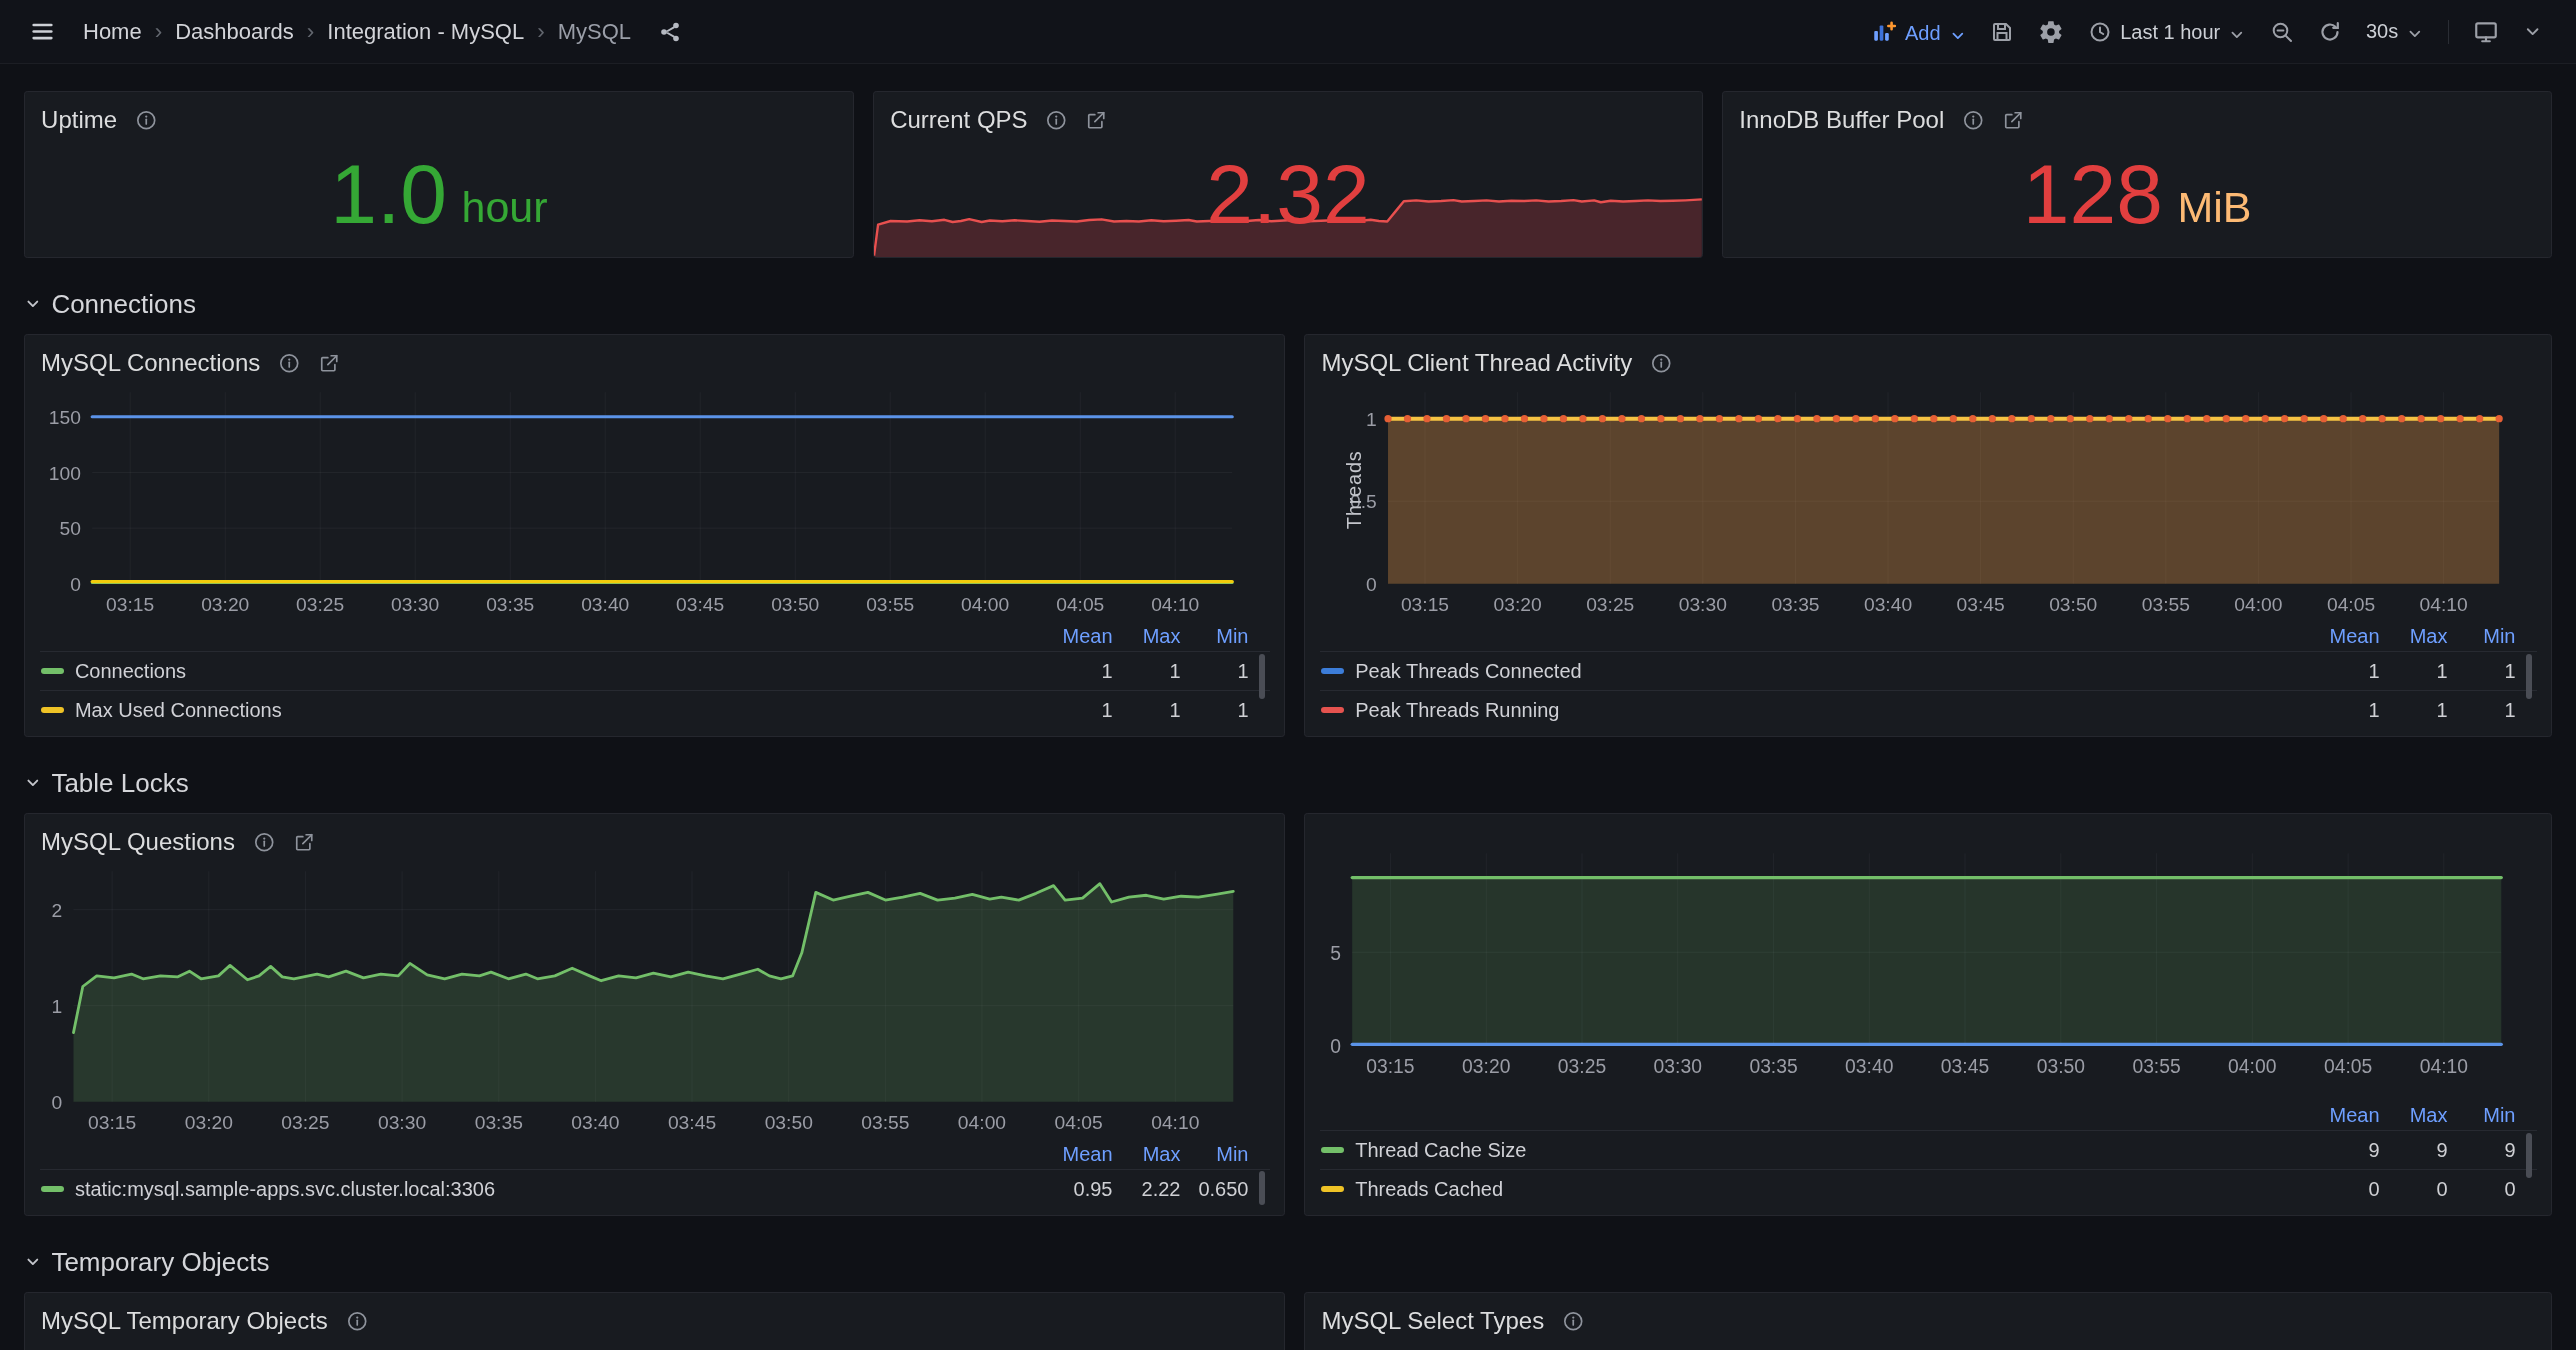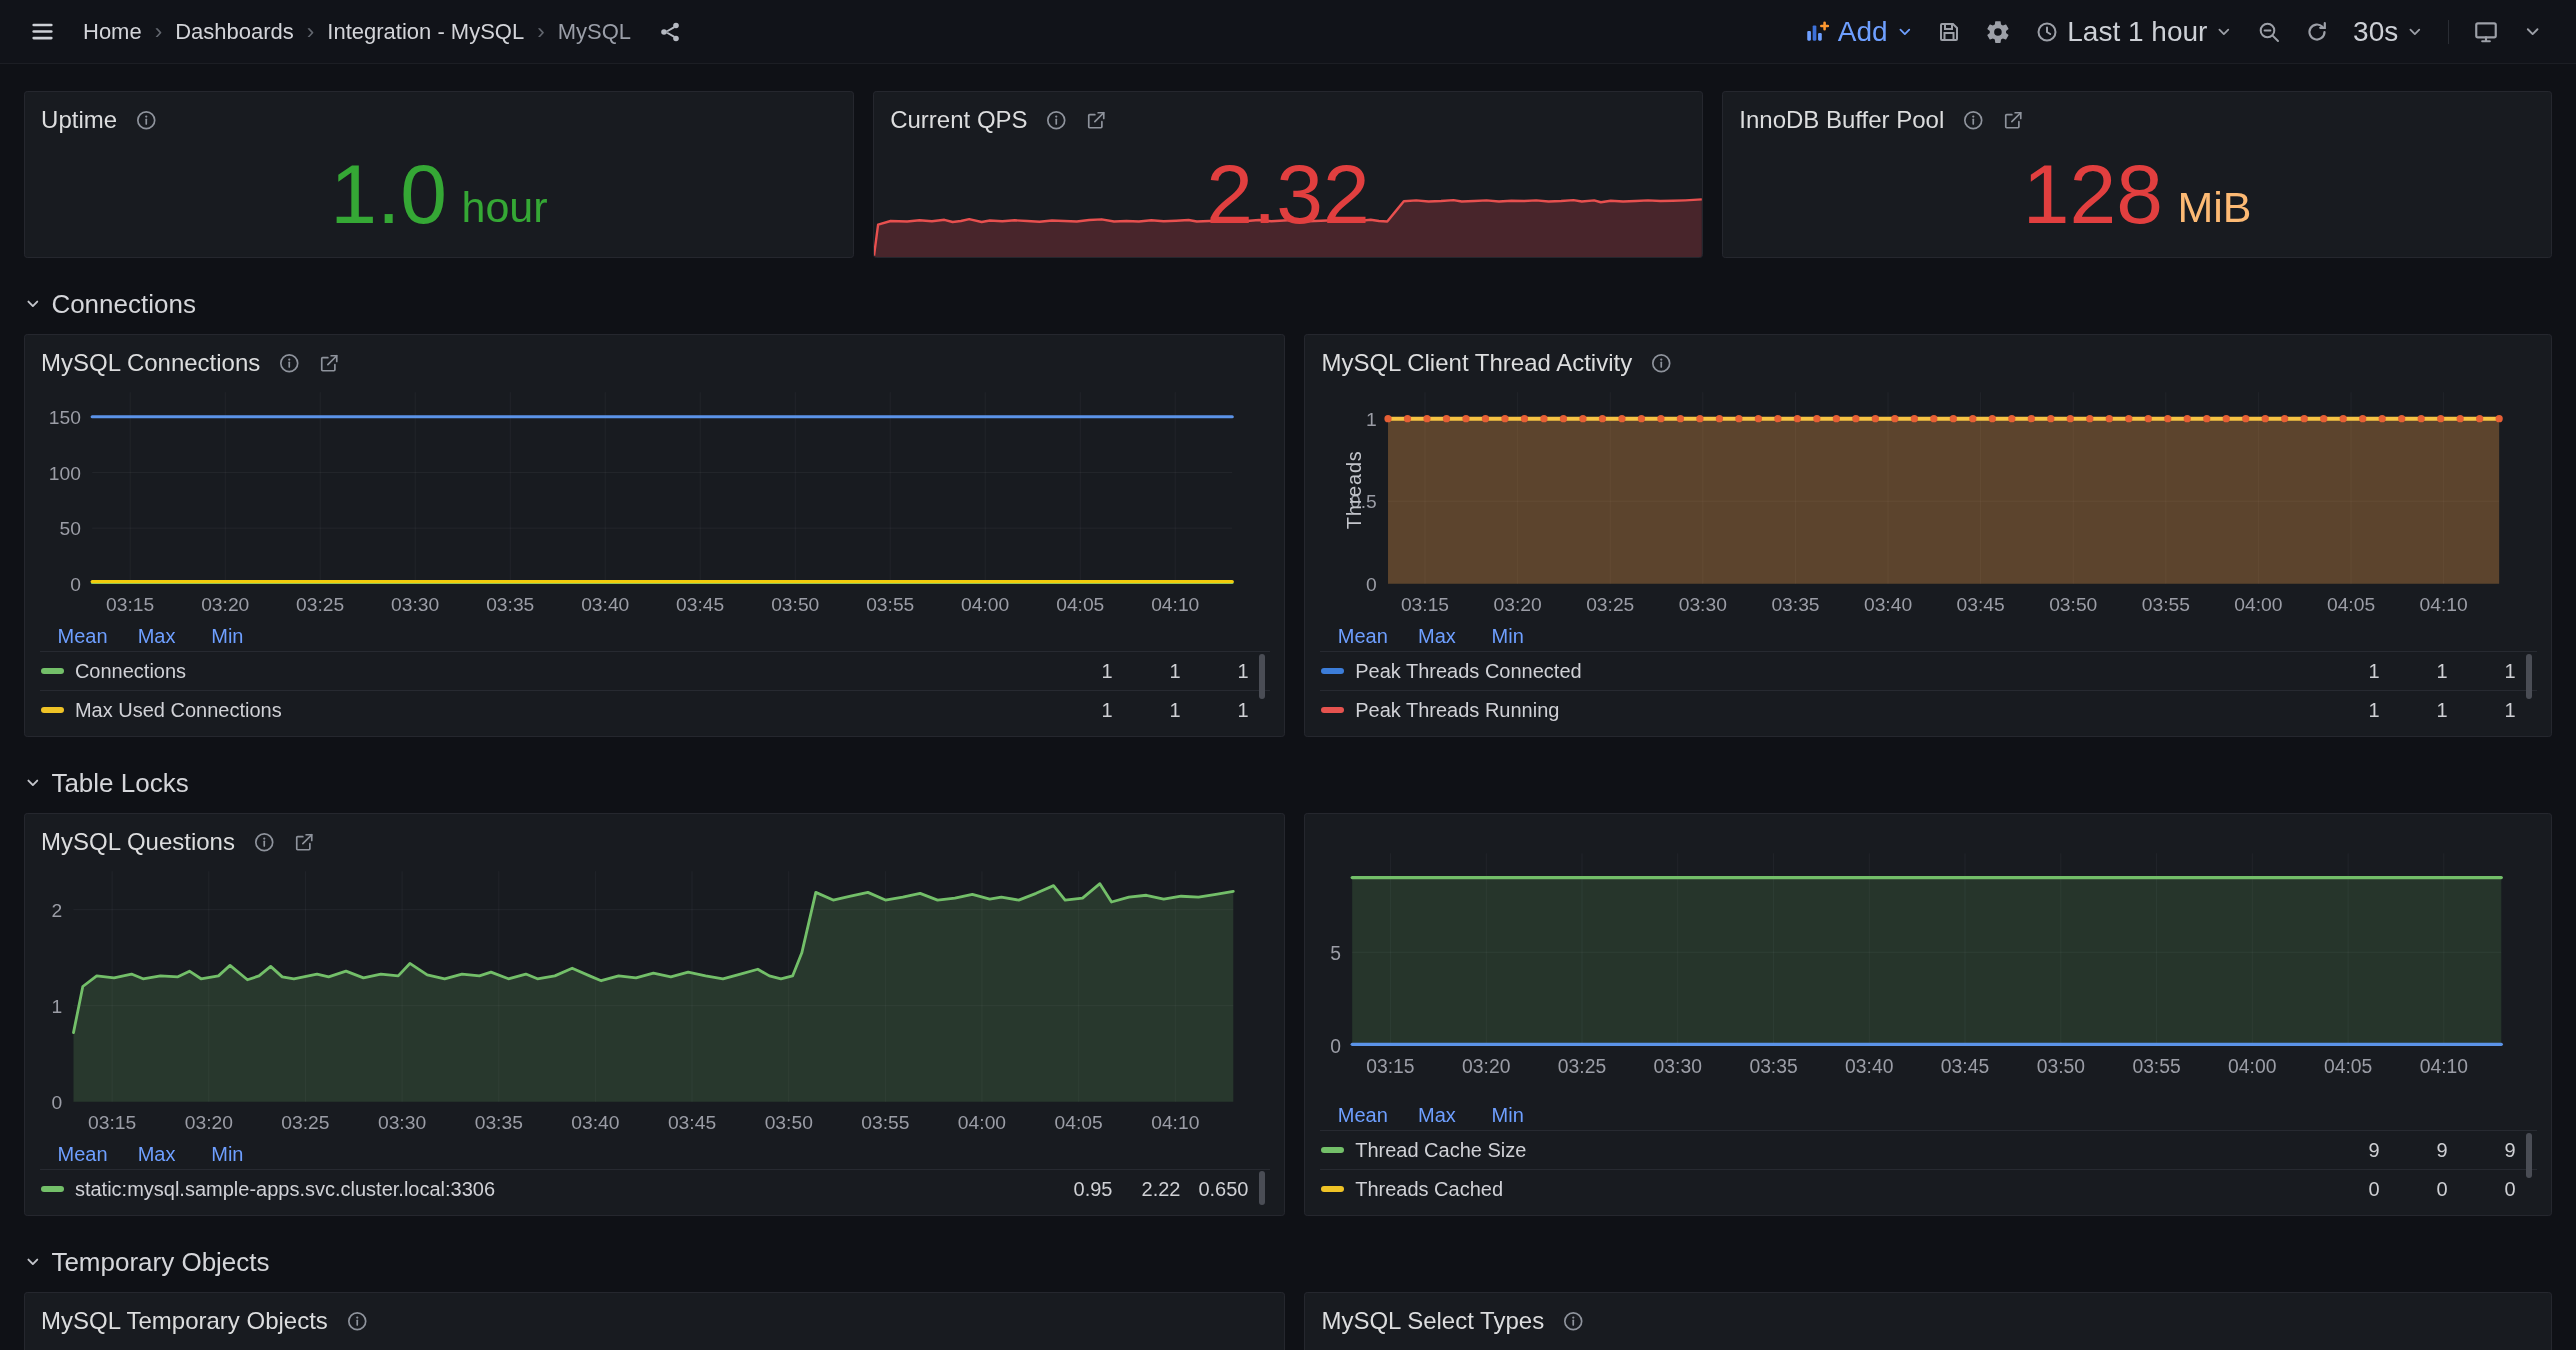--- a/index.html
+++ b/index.html
@@ -5,22 +5,22 @@
   * { margin:0; padding:0; box-sizing:border-box; }
   html,body { width:2576px; height:1351px; overflow:hidden; }
   body { background:#0f1116; font-family:"Liberation Sans", sans-serif; color:#d8d9dc; }
 
   
   .nav { height:64px; background:#111319; border-bottom:0.8px solid #1c1e24;
          display:flex; align-items:center; justify-content:space-between; padding:0 34px 0 29px; }
   .nav-left, .nav-right { display:flex; align-items:center; }
   .nav-left { gap:27px; }
   .nav-right { gap:24px; }
-  .icon-btn { background:none; border:none; cursor:pointer; display:flex; align-items:center; gap:8px;
-              color:#cdd0d6; font-family:inherit; font-size:28px; }
+  .icon-btn { background:none; border:none; cursor:pointer; display:flex; align-items:flex-end; gap:8px;
+              color:#cdd0d6; font-family:inherit; font-size:20px; }
   .icon-btn svg { display:block; }
   .crumbs { display:flex; align-items:center; gap:13px; font-size:22px; }
   .crumb { color:#d3d4d9; cursor:pointer; }
   .crumb.current { color:#9a9ea8; }
   .crumb-sep { color:#62666e; font-size:22.5px; }
   .blue { color:#6e9fff; }
   .nav-divider { width:0.8px; height:24px; background:#2a2d34; }
 
   
   .dash { padding:26.6px 24px 0 24px; }
@@ -43,21 +43,21 @@
   .stat-value { font-size:84px; font-weight:500; line-height:1; }
   .stat-unit { font-size:43px; font-weight:500; line-height:1; padding-top:27px; }
   .spark { position:absolute; left:0; right:0; bottom:0; height:66px; width:100%; z-index:1; }
 
   .chart-wrap { flex:1; display:flex; position:relative; min-height:0; }
   svg.chart { flex:1; width:100%; height:100%; }
   .ylab { position:absolute; left:-4.8px; top:50%; transform:rotate(-90deg) translateX(30%);
           transform-origin:center; font-size:20px; color:#c3c5cb; letter-spacing:0.8px; }
 
   .legend { position:relative; }
-  .lg-head { display:flex; justify-content:flex-start; align-items:center; height:29px; padding-right:21px; }
+  .lg-head { display:flex; justify-content:flex-end; align-items:center; height:29px; padding-right:21px; }
   .lg-col { width:68px; text-align:right; font-size:20px; color:#6e9fff; cursor:pointer; }
   .lg-row { display:flex; align-items:center; height:39px; border-top:0.8px solid rgba(204,204,220,0.09);
             padding:0 21px 0 1.6px; }
   .swatch { width:22.5px; height:6.4px; border-radius:3.2px; margin-right:11.3px; flex:0 0 auto; }
   .lg-label { flex:1; font-size:20px; color:#d0d1d6; cursor:pointer; white-space:nowrap; overflow:hidden; }
   .lg-val { width:68px; text-align:right; font-size:20px; color:#cfd0d4; }
   .lg-scroll { position:absolute; right:4.8px; width:5.6px; border-radius:3.2px; background:#4a4d55; }
   .lg-scroll.two { top:32px; height:45px; }
   .lg-scroll.one { top:31px; height:34px; }
 

